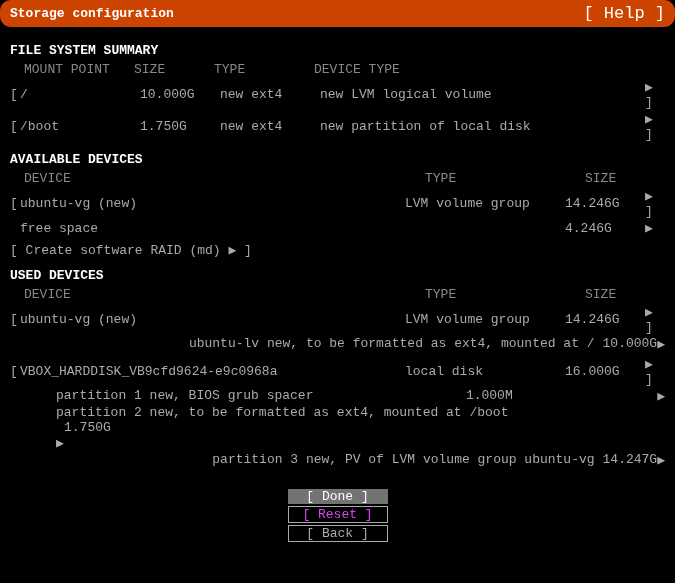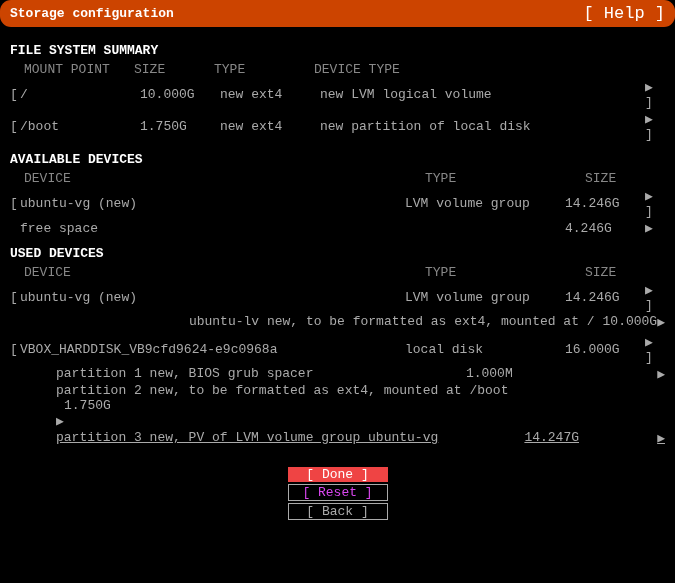--- a/index.html
+++ b/index.html
@@ -82,21 +82,21 @@
       margin: 1px 0;
       font-family: inherit;
       font-size: 13px;
       cursor: pointer;
       padding: 0 4px;
       border: none;
       min-width: 100px;
       text-align: center;
     }
     .btn-done {
-      background: #ef4444;
+      background: #737373;
       color: #fff;
     }
     .btn-reset {
       background: #000;
       color: #d946ef;
       border: 1px solid #aaa;
     }
     .btn-back {
       background: #000;
       color: #aaa;
@@ -177,20 +177,21 @@
       <span>▶ ]</span>
     </div>
     <div class="avail-row">
       <span> </span>
       <span>  free space</span>
       <span></span>
       <span>4.246G</span>
       <span>▶</span>
     </div>
     <div style="margin-top:6px;">
+      <div class="link-row">[ Create software RAID (md) ▶ ]</div>
     </div>
   </div>
 
   <div>
     <div class="section-header">USED DEVICES</div>
     <div class="used-header">
       <span class="used-col-device">DEVICE</span>
       <span class="used-col-type">TYPE</span>
       <span class="used-col-size">SIZE</span>
     </div>
@@ -220,21 +221,21 @@
     <div class="indent" style="display:flex; justify-content:space-between;">
       <span>partition 1  new, BIOS grub spacer</span>
       <span style="margin-left:8px;">1.000M</span>
       <span>▶</span>
     </div>
     <div class="indent" style="display:flex; justify-content:space-between;flex-direction:column;">
       <span>partition 2  new, to be formatted as ext4, mounted at /boot</span>
       <span style="margin-left:8px;">1.750G</span>
       <span>▶</span>
     </div>
-    <div class="indent" style="display:flex; justify-content:space-between;text-decoration:underline;">
+    <div class="indent" style="display:flex; justify-content:flex-end;">
       <span>partition 3  new, PV of LVM volume group ubuntu-vg</span>
       <span style="margin-left:8px;">14.247G</span>
       <span>▶</span>
     </div>
   </div>
 
   <div class="buttons">
     <button class="btn btn-done">[ <span>Done</span> ]</button>
     <button class="btn btn-reset">[ <span>Reset</span> ]</button>
     <button class="btn btn-back">[ <span>Back</span> ]</button>

